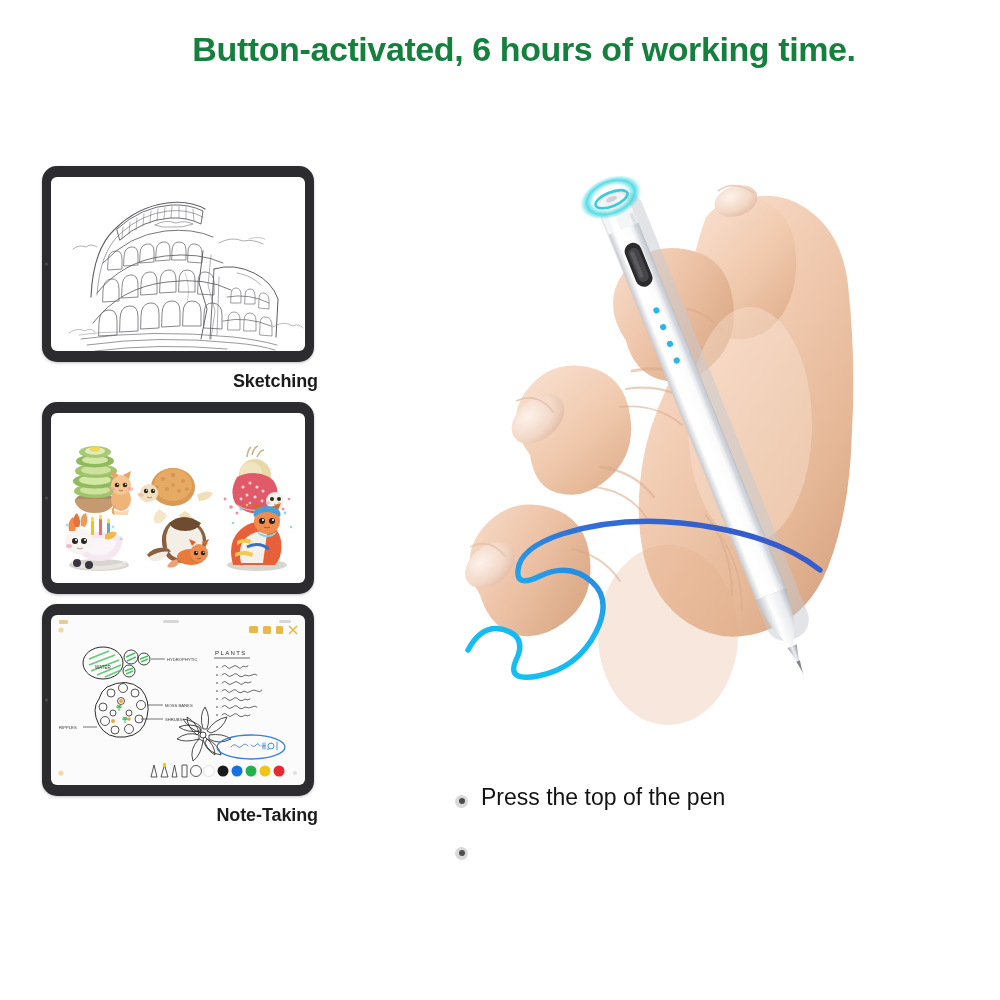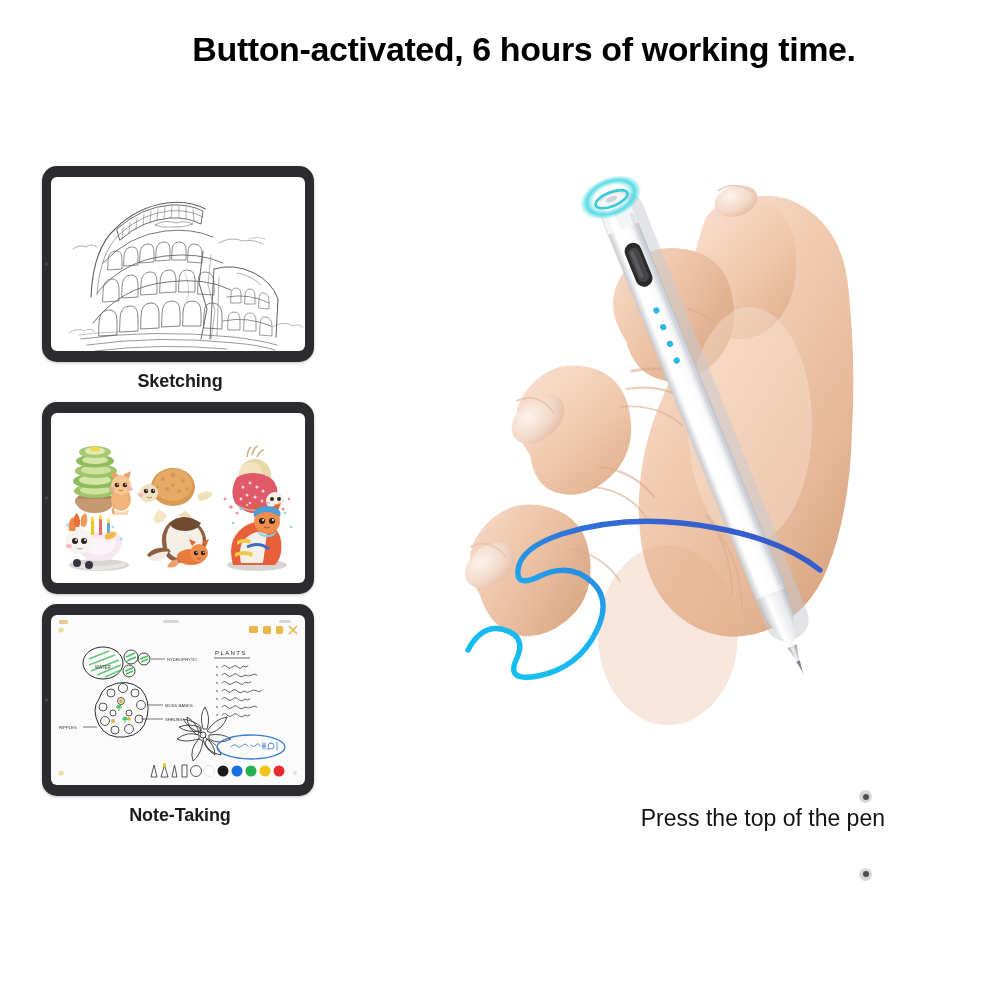--- a/index.html
+++ b/index.html
@@ -13,21 +13,21 @@
   .stage{position:absolute;inset:0;}
 
   
   .headline{
     position:absolute;
     left:0;right:0;top:30px;
     text-align:center;
     font-size:34px;
     font-weight:bold;
     letter-spacing:-0.4px;
-    color:#000000;
+    color:#15803d;
     font-family:"Liberation Sans", sans-serif;
     padding-left:48px;
   }
 
   
   .tablets{position:absolute;left:42px;top:166px;width:276px;}
   .tablet-block{margin-bottom:10px;}
   .tablet{
     width:272px;
     border-radius:15px;
@@ -47,32 +47,32 @@
     overflow:hidden;
     position:relative;
   }
   .screen.note{background:#fbfbfb;}
   .cam{
     position:absolute;left:3px;top:50%;
     width:3px;height:3px;border-radius:50%;
     background:#4a4a52;transform:translateY(-50%);
   }
   .caption{
-    text-align:center;
+    text-align:right;
     font-size:18px;
     font-weight:bold;
     color:#1b1b1b;
     margin-top:9px;
     letter-spacing:-0.1px;
   }
 
   
   .photo{position:absolute;left:420px;top:95px;width:560px;height:660px;}
   .bullets{position:absolute;left:455px;top:782px;width:430px;}
-  .bullet{display:flex;align-items:flex-end;margin-bottom:26px;flex-direction:column;}
+  .bullet{display:flex;align-items:center;margin-bottom:26px;}
   .bullet-dot{
     width:13px;height:13px;border-radius:50%;
     background:#d8d8d8;
     flex:0 0 auto;
     margin-top:8px;margin-right:13px;
     position:relative;
   }
   .bullet-dot::after{
     content:"";position:absolute;
     left:3.5px;top:3.5px;width:6px;height:6px;

